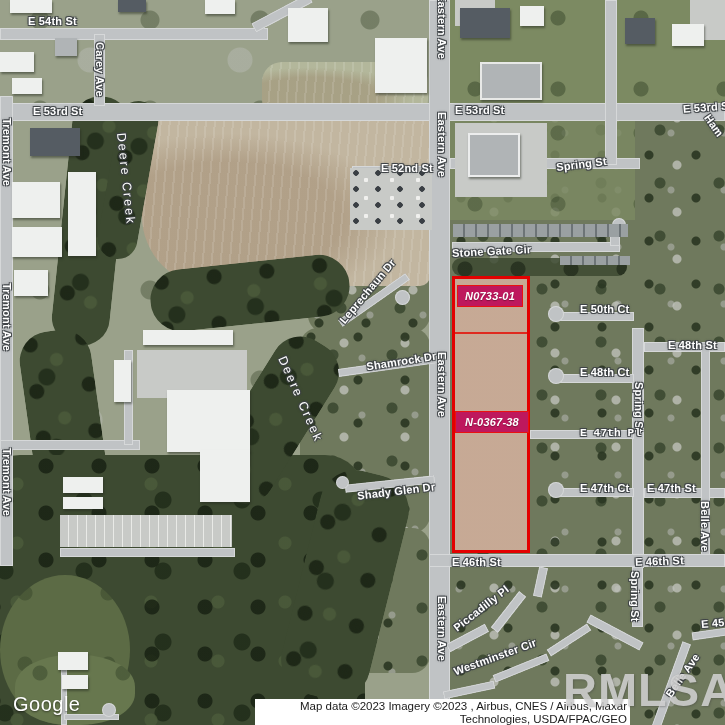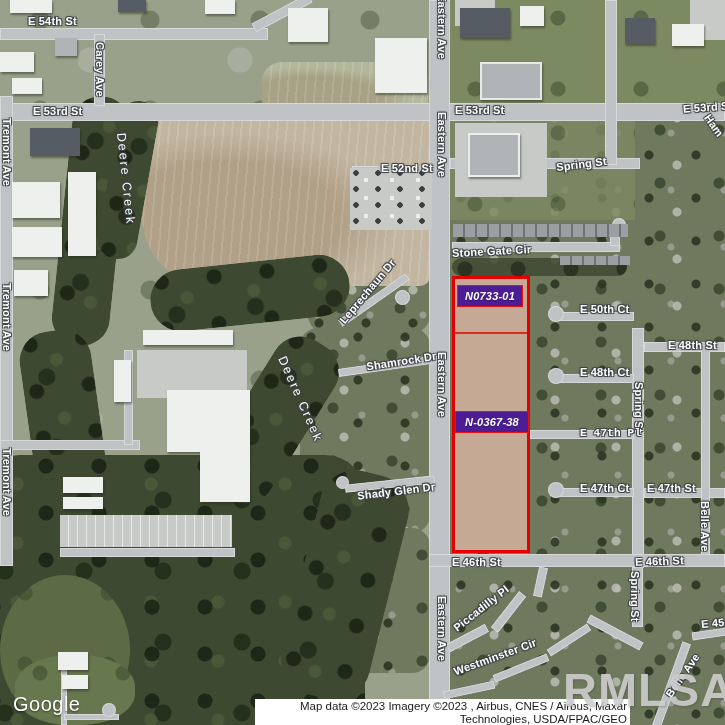--- a/index.html
+++ b/index.html
@@ -42,21 +42,21 @@
       radial-gradient(circle at 6px 5px, #3a3f44 0 2.5px, transparent 3px),
       radial-gradient(circle at 16px 12px, #f0f0ee 0 2px, transparent 2.5px);
     background-size:22px 16px,26px 18px;}
   .row{position:absolute;background:repeating-linear-gradient(90deg,#9aa0a2 0 10px,#6d7477 10px 12px);z-index:6;}
   .bld{position:absolute;background:#eef0ee;box-shadow:1px 2px 2px rgba(35,42,30,.5);z-index:7;}
   .bld.gray{background:#b0b4b6}.bld.dark{background:#555c63}
   
   #parcel{position:absolute;left:452px;top:276px;width:78px;height:277px;box-sizing:border-box;
     border:3px solid #e30000;background:rgba(230,40,25,.10);z-index:14;}
   #parcel .divide{position:absolute;left:0;right:0;top:53px;height:2px;background:rgba(227,20,10,.85);}
-  .plabel{position:absolute;box-sizing:border-box;background:#4c1d95;border:1.5px solid #ea1111;
+  .plabel{position:absolute;box-sizing:border-box;background:#be185d;border:1.5px solid #ea1111;
     color:#fff;font:italic 700 11px "Liberation Sans",sans-serif;display:flex;align-items:center;
     justify-content:center;z-index:16;letter-spacing:.2px;text-shadow:0 1px 1px rgba(0,0,0,.35);}
   
   .lbl{position:absolute;color:#fff;font:700 11px "Liberation Sans",sans-serif;letter-spacing:.2px;
     white-space:nowrap;z-index:20;
     text-shadow:-1px -1px 0 rgba(62,66,70,.9),1px -1px 0 rgba(62,66,70,.9),
                 -1px 1px 0 rgba(62,66,70,.9),1px 1px 0 rgba(62,66,70,.9),0 0 3px rgba(55,60,64,.8);}
   .vert{transform-origin:left top;transform:rotate(90deg);}
   .creek{font-weight:400;font-size:12.5px;letter-spacing:2px;transform-origin:left top;}
   

